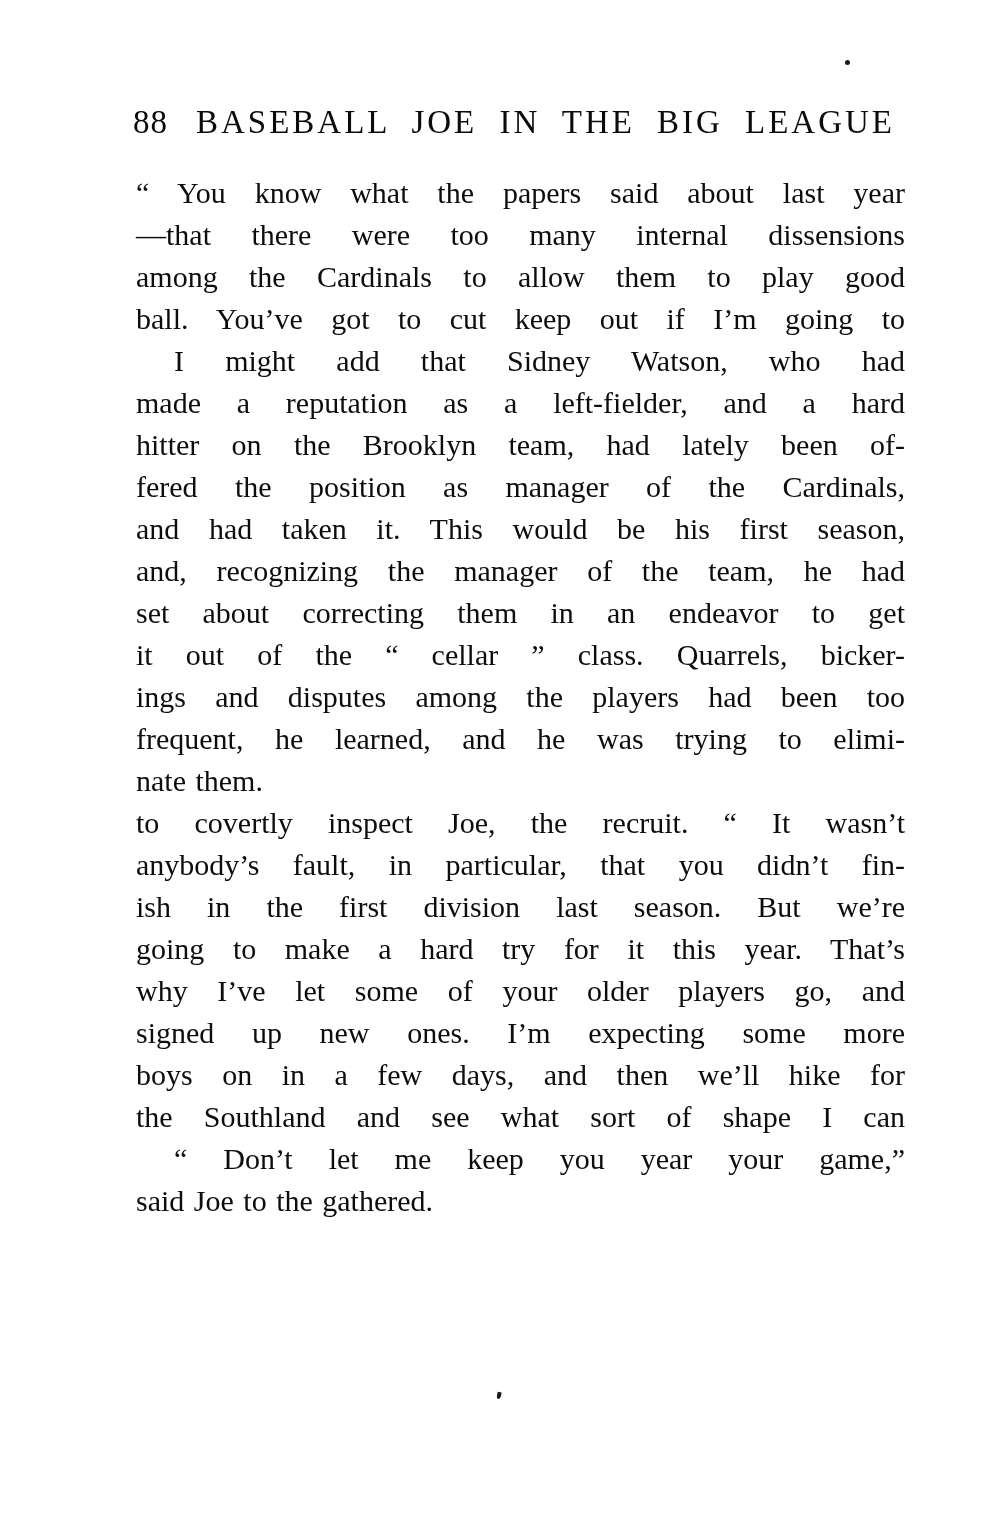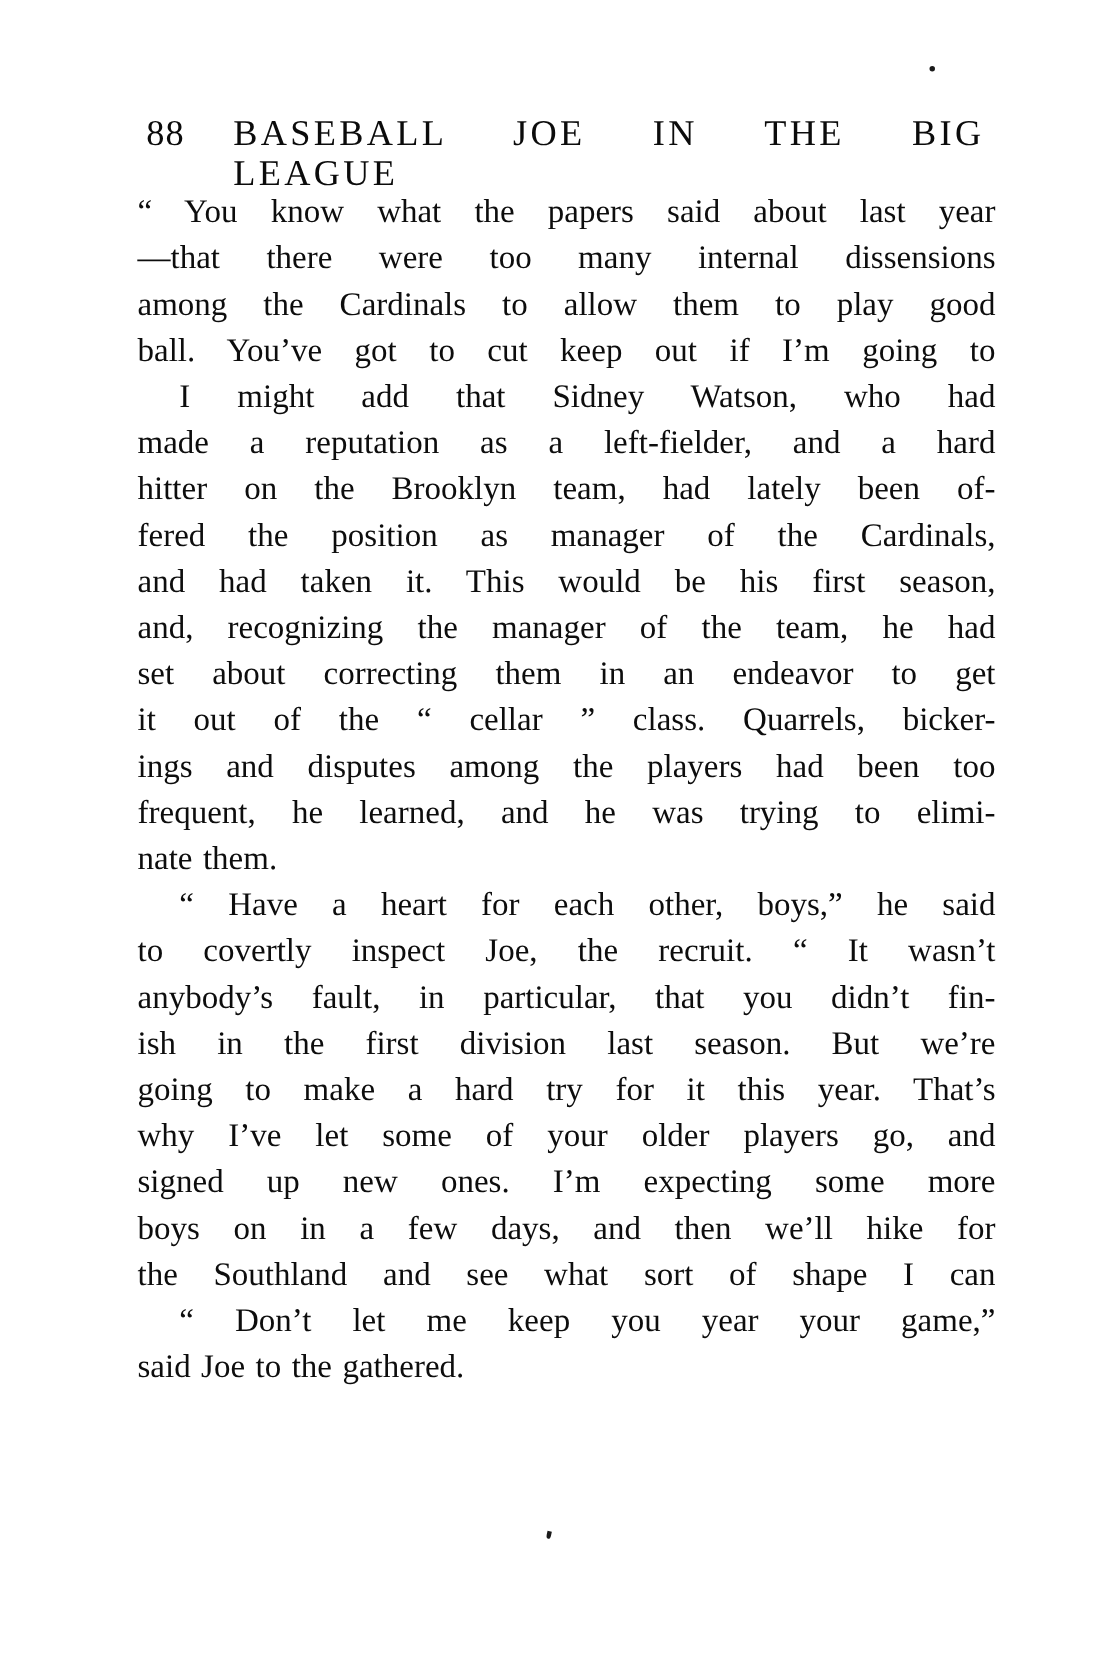--- a/index.html
+++ b/index.html
@@ -17,21 +17,21 @@
     font-family: "Liberation Serif", serif;
     overflow: hidden;
   }
   .header {
     position: absolute;
     left: 133px;
     top: 104px;
     width: 762px;
     display: flex;
     align-items: flex-start;
-    gap: 44px;
+    gap: 28px;
     font-size: 33px;
     line-height: 36px;
     color: #0b0b0b;
   }
   .pagenum {
     flex: 0 0 auto;
     letter-spacing: 1px;
   }
   .runtitle {
     flex: 1 1 auto;
@@ -47,20 +47,21 @@
     top: 172px;
     width: 780px;
     font-size: 30px;
     line-height: 42px;
     color: #0d0d0d;
   }
   .line {
     text-align: justify;
     text-align-last: justify;
     word-spacing: 2px;
+    margin-left: 11px;
   }
   .line.last {
     text-align-last: left;
   }
   .line.indent {
     text-indent: 38px;
   }
   .speck {
     position: absolute;
     background: #1a1a1a;
@@ -98,21 +99,20 @@
       <div class="line">made a reputation as a left-fielder, and a hard</div>
       <div class="line">hitter on the Brooklyn team, had lately been of-</div>
       <div class="line">fered the position as manager of the Cardinals,</div>
       <div class="line">and had taken it.  This would be his first season,</div>
       <div class="line">and, recognizing the manager of the team, he had</div>
       <div class="line">set about correcting them in an endeavor to get</div>
       <div class="line">it out of the “ cellar ” class.  Quarrels, bicker-</div>
       <div class="line">ings and disputes among the players had been too</div>
       <div class="line">frequent, he learned, and he was trying to elimi-</div>
       <div class="line last">nate them.</div>
-      <div class="line indent">“ Have a heart for each other, boys,” he said</div>
       <div class="line">to covertly inspect Joe, the recruit.  “ It wasn’t</div>
       <div class="line">anybody’s fault, in particular, that you didn’t fin-</div>
       <div class="line">ish in the first division last season.  But we’re</div>
       <div class="line">going to make a hard try for it this year.  That’s</div>
       <div class="line">why I’ve let some of your older players go, and</div>
       <div class="line">signed up new ones.  I’m expecting some more</div>
       <div class="line">boys on in a few days, and then we’ll hike for</div>
       <div class="line">the Southland and see what sort of shape I can</div>
       <div class="line indent">“ Don’t let me keep you year your game,”</div>
       <div class="line last">said Joe to the gathered.</div>

